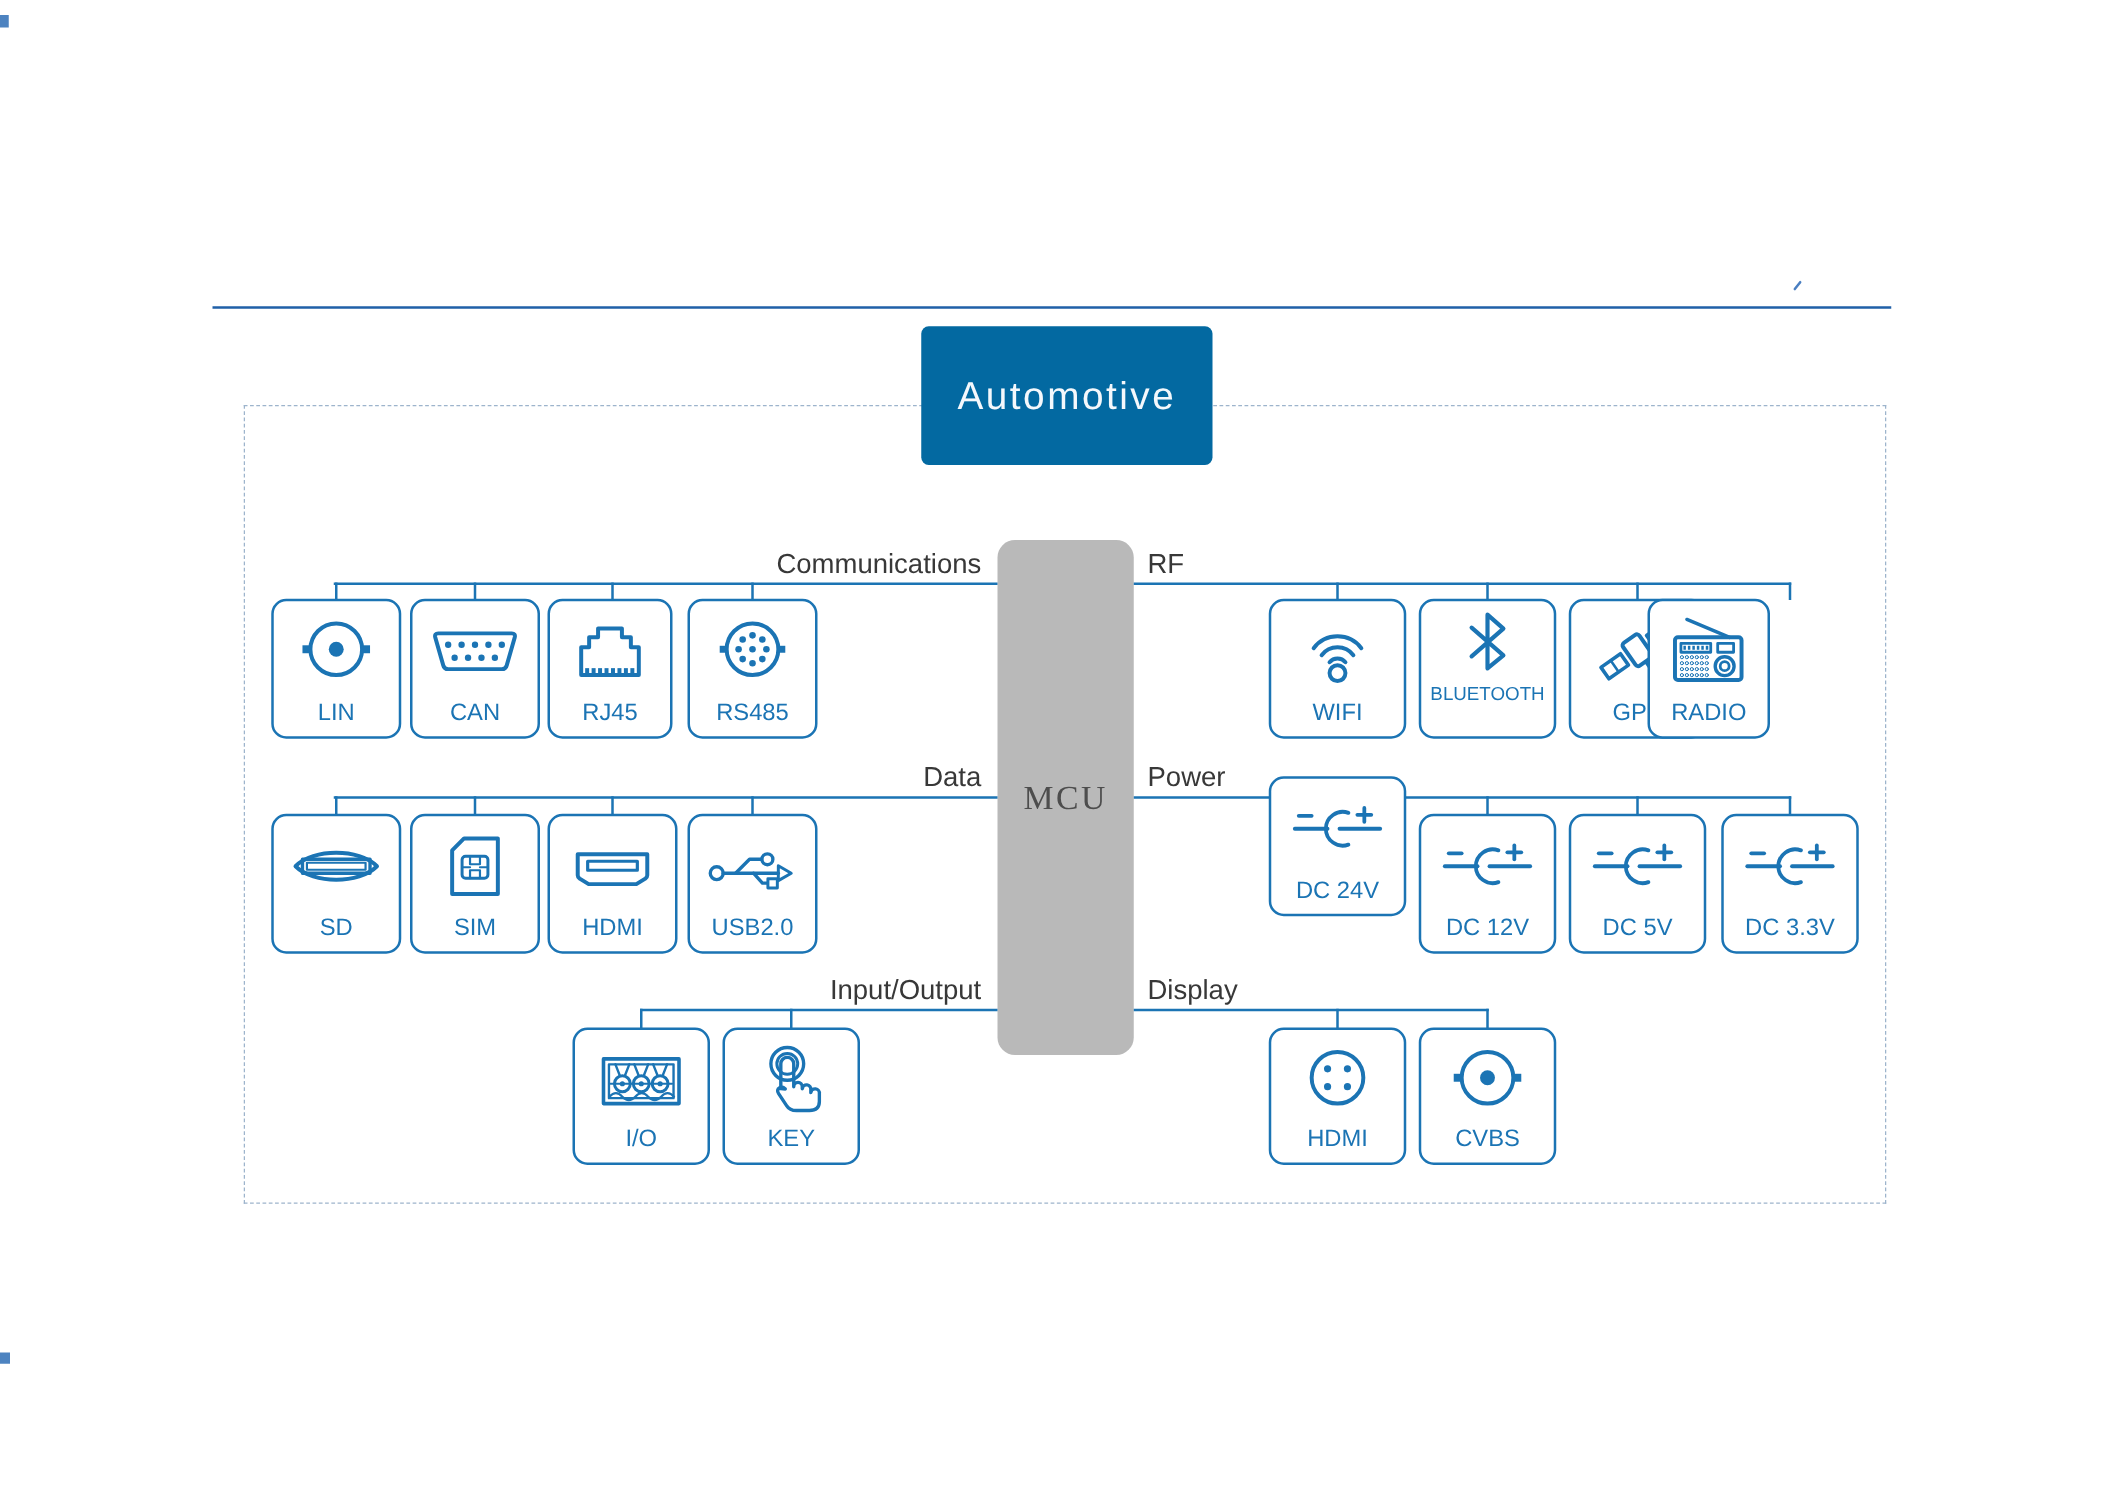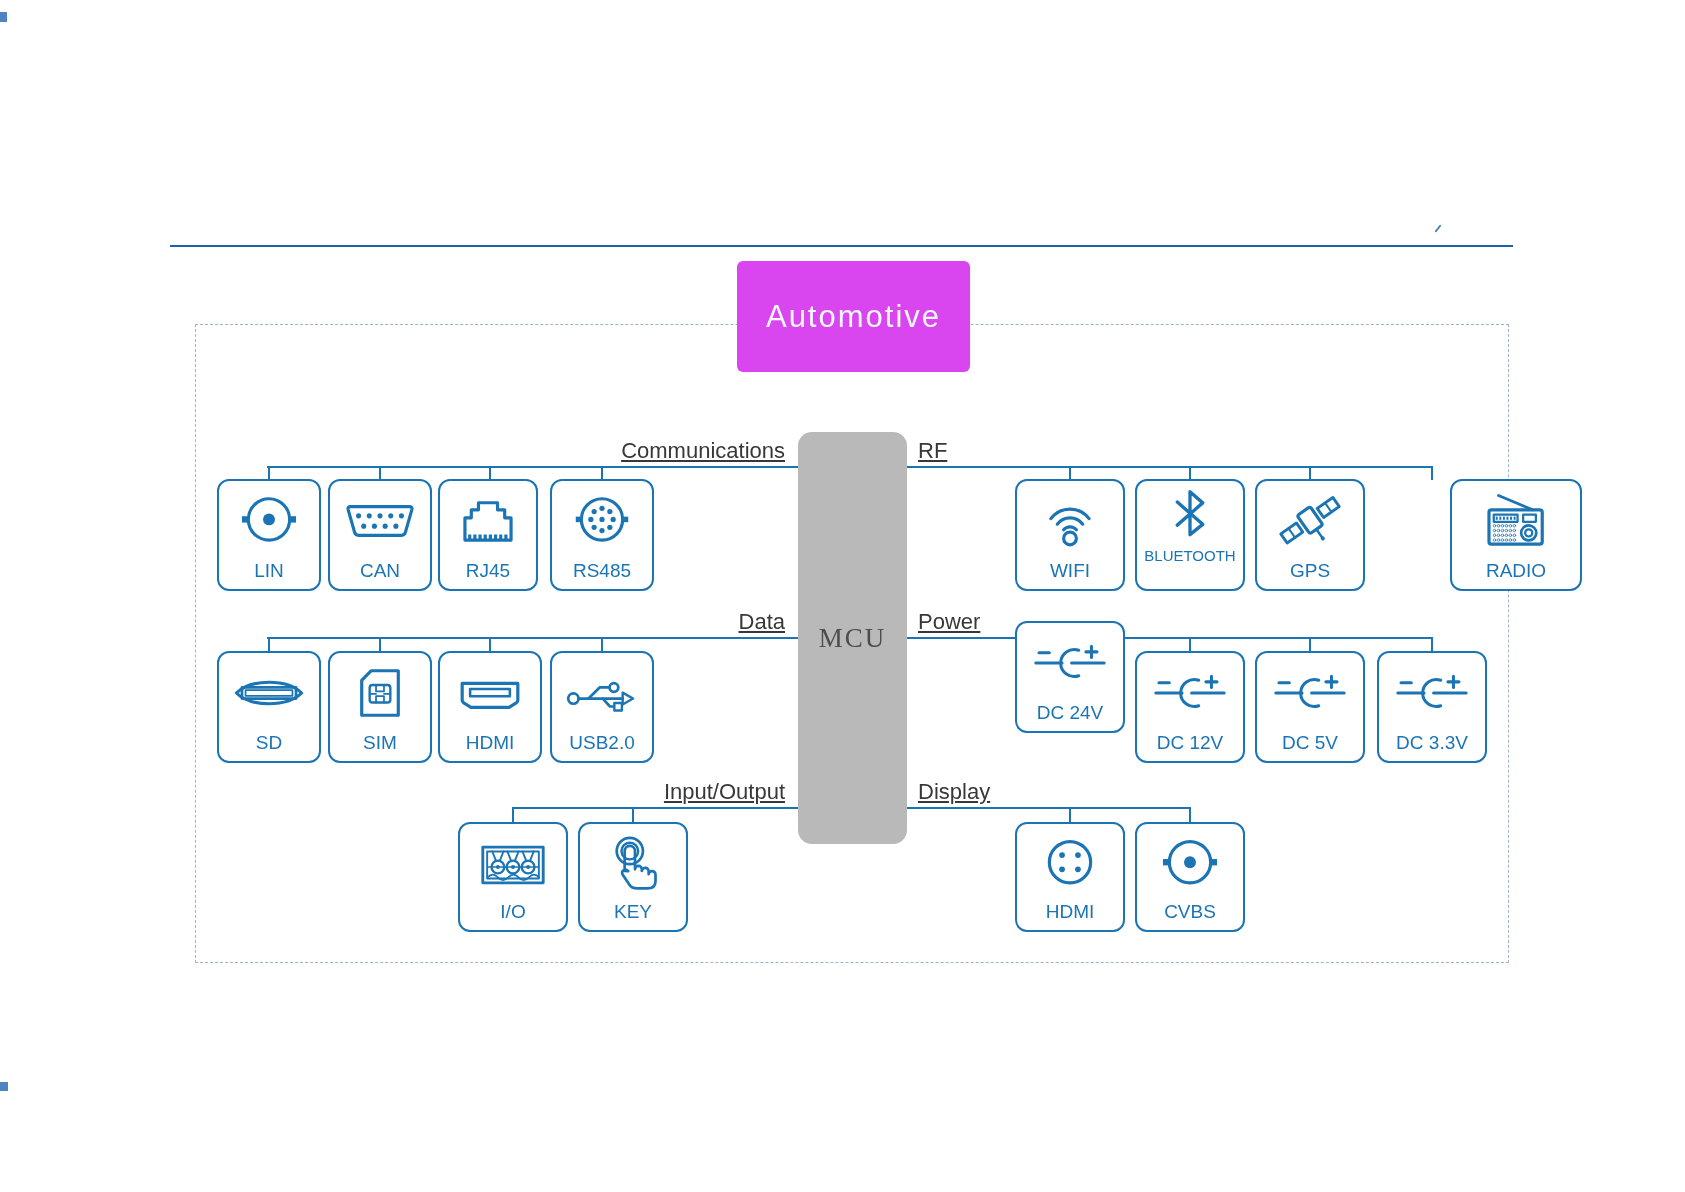--- a/index.html
+++ b/index.html
@@ -4,33 +4,33 @@
 <style>
   html,body{margin:0;padding:0;background:#ffffff;}
   .page{
     position:relative;width:1685px;height:1192px;background:#ffffff;overflow:hidden;
     font-family:"Liberation Sans", sans-serif;
   }
   .top-rule{position:absolute;height:2px;background:#2060a8;}
   .stray{position:absolute;width:2px;height:9px;background:#4a7fc1;transform:rotate(38deg);border-radius:2px;}
   .edge-artifact{position:absolute;background:#2e6db5;opacity:.85;}
   .title-box{
-    position:absolute;background:#d946ef;border-radius:6px;
+    position:absolute;background:#0369a1;border-radius:6px;
     display:flex;align-items:center;justify-content:center;
     color:#f4f8fc;font-size:31px;letter-spacing:2px;font-weight:400;
   }
   .boundary{position:absolute;border:1px dashed #9db4cc;}
   .mcu{
     position:absolute;background:#b9b9b9;border-radius:14px;
     display:flex;align-items:center;justify-content:center;
     color:#4d4d4d;font-size:27px;letter-spacing:2px;font-family:Liberation Serif, serif;
   }
   .hline{position:absolute;height:2px;background:#1b74b4;}
   .vstub{position:absolute;width:2px;background:#1b74b4;}
-  .glabel{position:absolute;width:300px;font-size:22px;color:#383838;text-decoration:underline;}
+  .glabel{position:absolute;width:300px;font-size:22px;color:#383838;}
   .gl-right{text-align:right;}
   .node{
     position:absolute;height:112px;background:#ffffff;
     border:2px solid #1b74b4;border-radius:12px;box-sizing:border-box;
     display:flex;flex-direction:column;align-items:center;justify-content:flex-end;
   }
   .node .ic{flex:1;display:flex;align-items:center;justify-content:center;width:100%;}
   .node svg{width:84px;height:62px;display:block;}
   .node svg *{stroke:#1b74b4;fill:none;stroke-linecap:round;stroke-linejoin:round;}
   .node svg .f{fill:#1b74b4;stroke:none;}
@@ -188,21 +188,21 @@
             <line x1="22" y1="31" x2="22" y2="45" stroke-width="2.6"></line>
             <line x1="78" y1="31" x2="78" y2="45" stroke-width="2.6"></line>
             <line x1="50" y1="52" x2="50" y2="64" stroke-width="3.2"></line>
             <circle class="f" cx="50" cy="66" r="2.6"></circle>
           </g>
         </svg>
     </span>
     <span class="nl">GPS</span>
   </div>
 
-  <div class="node" style="left:1450px;top:479px;width:132px">
+  <div class="node" style="left:1318px;top:479px;width:98px">
     <span class="ic">
       <svg viewBox="0 0 100 78">
           <line x1="28" y1="7" x2="71" y2="25" stroke-width="3.5"></line>
           <rect x="16" y="25" width="67" height="43" rx="3" stroke-width="4"></rect>
           <rect x="22" y="31" width="30" height="9" stroke-width="2.8"></rect>
           <rect x="59" y="31" width="16" height="9" stroke-width="2.8"></rect>
           <rect class="f" x="24.5" y="33.5" width="2.5" height="4"></rect>
           <rect class="f" x="29" y="33.5" width="2.5" height="4"></rect>
           <rect class="f" x="33.5" y="33.5" width="2.5" height="4"></rect>
           <rect class="f" x="38" y="33.5" width="2.5" height="4"></rect>

